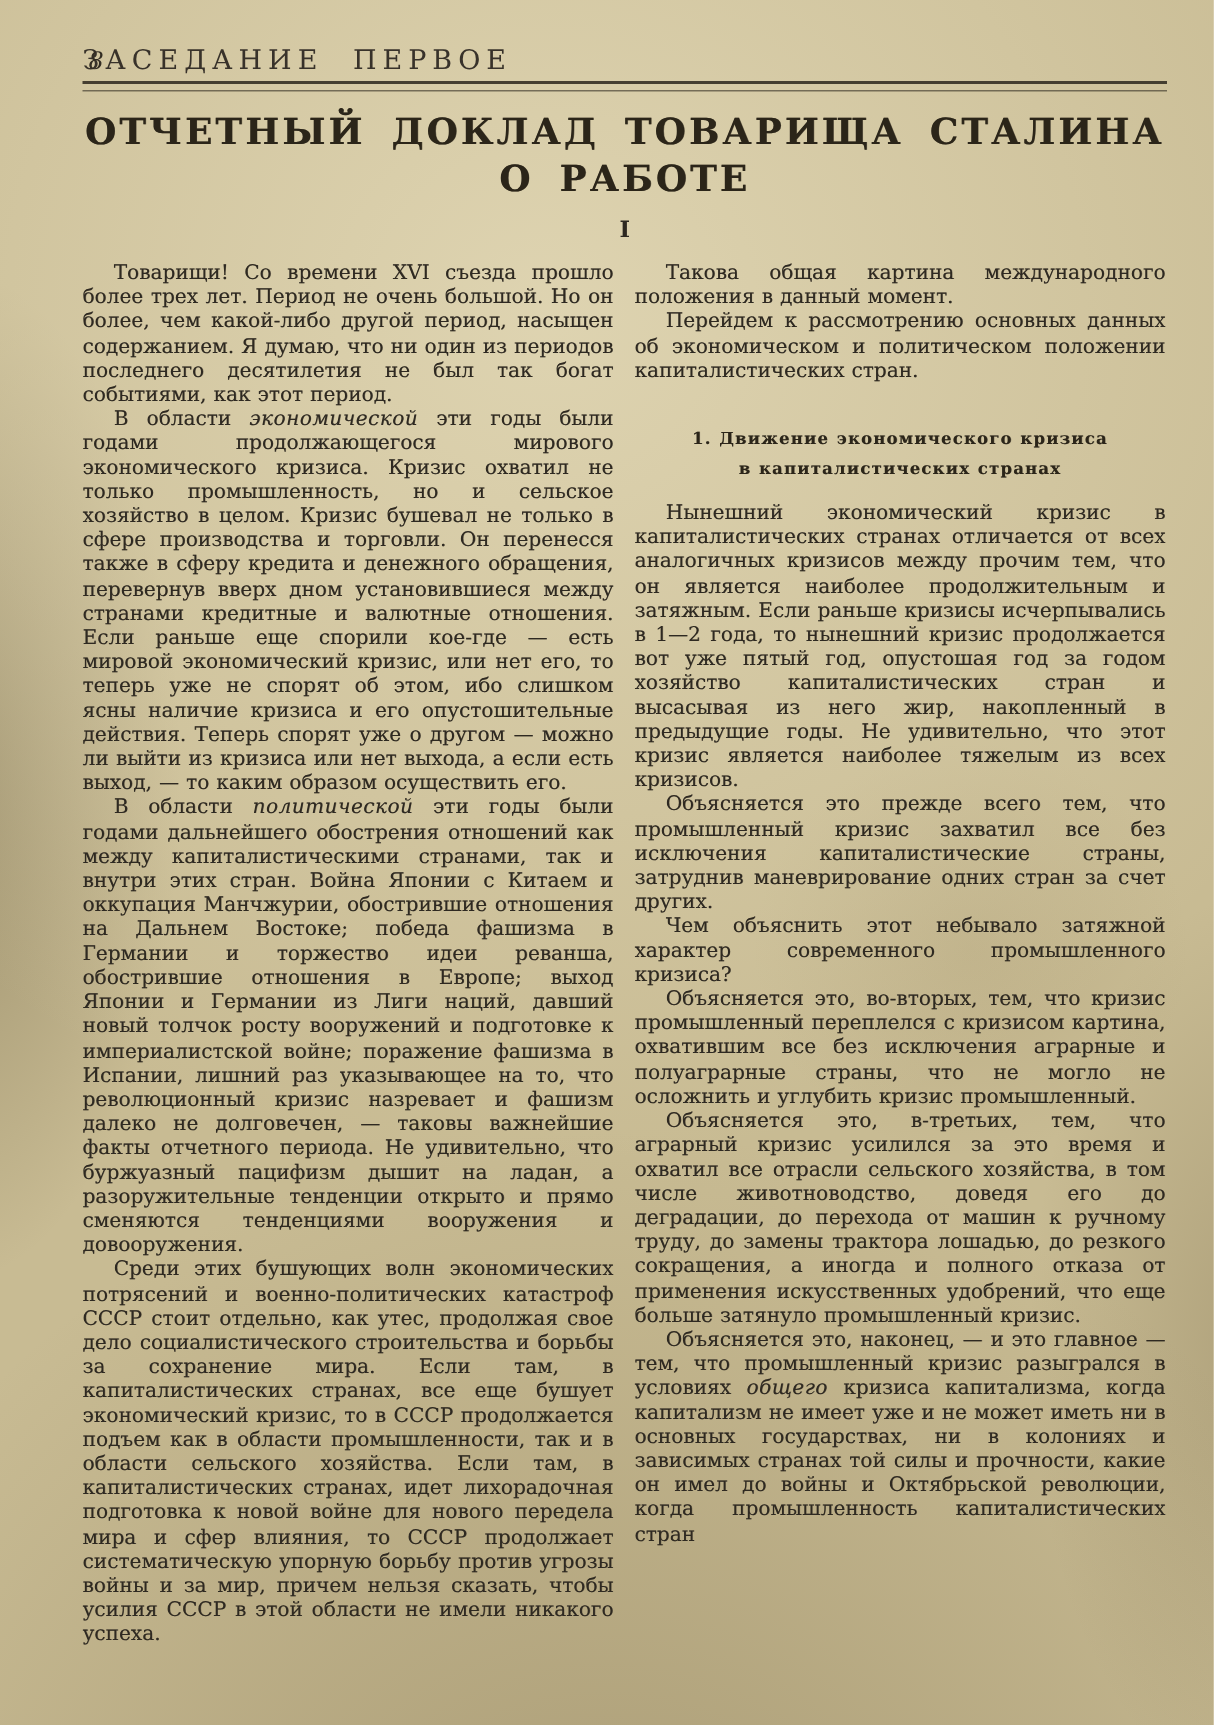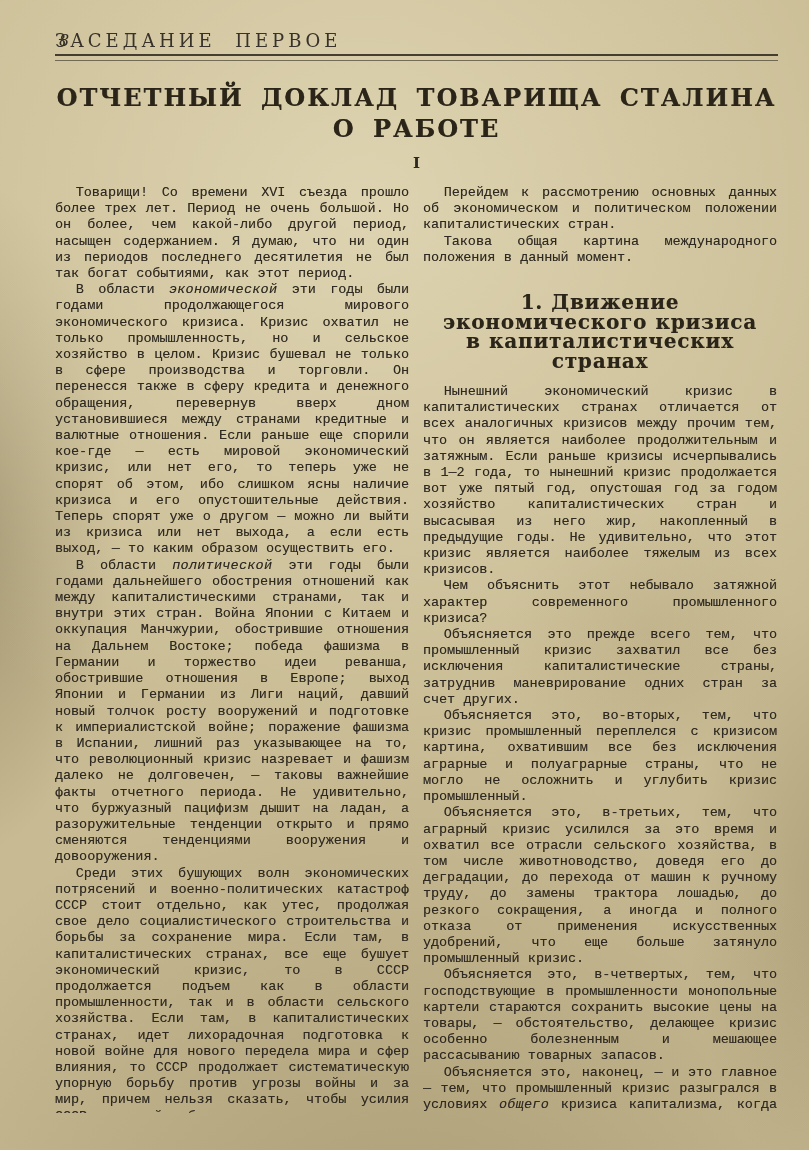--- a/index.html
+++ b/index.html
@@ -27,45 +27,45 @@
   .running-head {
     text-align:left; font-size:18px;
     letter-spacing:4px; word-spacing:10px; color:#38322a;
   }
   .rule {
     margin-top:3px; height:4px;
     border-top:2px solid rgba(50,44,33,0.88);
     border-bottom:1px solid rgba(50,44,33,0.60);
   }
   .title {
-    margin:21px 0 0; text-align:center;
+    margin:11px 0 0; text-align:center;
     font-size:24px; font-weight:bold; line-height:31px;
     letter-spacing:2px; word-spacing:7px; color:#2b2519;
     text-shadow:0.3px 0.3px 0.4px rgba(43,37,25,0.55);
   }
   .numeral { margin-top:10px; text-align:center; font-weight:bold; font-size:15px; }
   .subtitle {
     margin:5px 0 0; text-align:center;
     font-size:17.5px; font-weight:bold; line-height:22px;
     letter-spacing:0.6px; word-spacing:2px; color:#2b2519;
     text-shadow:0.3px 0.3px 0.3px rgba(43,37,25,0.5);
   }
   .columns { display:flex; gap:14px; margin-top:13px; }
   .col {
     width:354px; height:928px; overflow:hidden;
     text-align:justify; font-size:13.4px; line-height:16.2px;
     hyphens:auto; -webkit-hyphens:auto; word-spacing:0.4px;
     color:#2e2921;
     text-shadow:0.25px 0.25px 0.3px rgba(46,41,33,0.45);
   }
-  .body-p { margin:0; text-indent:1.55em;font-family:Liberation Mono, monospace; }
+  .body-p { margin:0; text-indent:1.55em; }
   .body-p i { letter-spacing:0.3px; }
   .col-heading {
     margin:27px 6px 13px; text-indent:0; text-align:center;
-    font-weight:bold; font-size:20px; line-height:19.5px;
+    font-weight:bold; font-size:11px; line-height:19.5px;
     letter-spacing:0.8px; color:#2b2519;
   }
 </style>
 </head>
 <body>
 
 <div class="page">
   <div class="content">
 
     <div class="hdr">
@@ -80,27 +80,26 @@
 
 
     <div class="columns">
       <div class="col">
           <p class="body-p"><span>Товарищи! Со времени XVI съезда прошло более трех лет. Период не очень большой. Но он более, чем какой-либо другой период, насыщен содержанием. Я думаю, что ни один из периодов последнего десятилетия не был так богат событиями, как этот период.</span></p>
           <p class="body-p"><span>В области </span><i>экономической</i><span> эти годы были годами продолжающегося мирового экономического кризиса. Кризис охватил не только промышленность, но и сельское хозяйство в целом. Кризис бушевал не только в сфере производства и торговли. Он перенесся также в сферу кредита и денежного обращения, перевернув вверх дном установившиеся между странами кредитные и валютные отношения. Если раньше еще спорили кое-где — есть мировой экономический кризис, или нет его, то теперь уже не спорят об этом, ибо слишком ясны наличие кризиса и его опустошительные действия. Теперь спорят уже о другом — можно ли выйти из кризиса или нет выхода, а если есть выход, — то каким образом осуществить его.</span></p>
           <p class="body-p"><span>В области </span><i>политической</i><span> эти годы были годами дальнейшего обострения отношений как между капиталистическими странами, так и внутри этих стран. Война Японии с Китаем и оккупация Манчжурии, обострившие отношения на Дальнем Востоке; победа фашизма в Германии и торжество идеи реванша, обострившие отношения в Европе; выход Японии и Германии из Лиги наций, давший новый толчок росту вооружений и подготовке к империалистской войне; поражение фашизма в Испании, лишний раз указывающее на то, что революционный кризис назревает и фашизм далеко не долговечен, — таковы важнейшие факты отчетного периода. Не удивительно, что буржуазный пацифизм дышит на ладан, а разоружительные тенденции открыто и прямо сменяются тенденциями вооружения и довооружения.</span></p>
           <p class="body-p"><span>Среди этих бушующих волн экономических потрясений и военно-политических катастроф СССР стоит отдельно, как утес, продолжая свое дело социалистического строительства и борьбы за сохранение мира. Если там, в капиталистических странах, все еще бушует экономический кризис, то в СССР продолжается подъем как в области промышленности, так и в области сельского хозяйства. Если там, в капиталистических странах, идет лихорадочная подготовка к новой войне для нового передела мира и сфер влияния, то СССР продолжает систематическую упорную борьбу против угрозы войны и за мир, причем нельзя сказать, чтобы усилия СССР в этой области не имели никакого успеха.</span></p>
         </div>
       <div class="col">
+          <p class="body-p"><span>Такова общая картина международного положения в данный момент.</span></p>
           <p class="body-p"><span>Перейдем к рассмотрению основных данных об экономическом и политическом положении капиталистических стран.</span></p>
-          <p class="body-p"><span>Такова общая картина международного положения в данный момент.</span></p>
           <div class="col-heading">1. Движение экономического кризиса<br>в капиталистических странах</div>
           <p class="body-p"><span>Нынешний экономический кризис в капиталистических странах отличается от всех аналогичных кризисов между прочим тем, что он является наиболее продолжительным и затяжным. Если раньше кризисы исчерпывались в 1—2 года, то нынешний кризис продолжается вот уже пятый год, опустошая год за годом хозяйство капиталистических стран и высасывая из него жир, накопленный в предыдущие годы. Не удивительно, что этот кризис является наиболее тяжелым из всех кризисов.</span></p>
+          <p class="body-p"><span>Объясняется это прежде всего тем, что промышленный кризис захватил все без исключения капиталистические страны, затруднив маневрирование одних стран за счет других.</span></p>
           <p class="body-p"><span>Чем объяснить этот небывало затяжной характер современного промышленного кризиса?</span></p>
-          <p class="body-p"><span>Объясняется это прежде всего тем, что промышленный кризис захватил все без исключения капиталистические страны, затруднив маневрирование одних стран за счет других.</span></p>
           <p class="body-p"><span>Объясняется это, во-вторых, тем, что кризис промышленный переплелся с кризисом картина, охватившим все без исключения аграрные и полуаграрные страны, что не могло не осложнить и углубить кризис промышленный.</span></p>
           <p class="body-p"><span>Объясняется это, в-третьих, тем, что аграрный кризис усилился за это время и охватил все отрасли сельского хозяйства, в том числе животноводство, доведя его до деградации, до перехода от машин к ручному труду, до замены трактора лошадью, до резкого сокращения, а иногда и полного отказа от применения искусственных удобрений, что еще больше затянуло промышленный кризис.</span></p>
-          <p class="body-p"><span>Объясняется это, в-четвертых, тем, что господствующие в промышленности монопольные картели стараются сохранить высокие цены на товары, — обстоятельство, делающее кризис особенно болезненным и мешающее рассасыванию товарных запасов.</span></p>
           <p class="body-p"><span>Объясняется это, наконец, — и это главное — тем, что промышленный кризис разыгрался в условиях </span><i>общего</i><span> кризиса капитализма, когда капитализм не имеет уже и не может иметь ни в основных государствах, ни в колониях и зависимых странах той силы и прочности, какие он имел до войны и Октябрьской революции, когда промышленность капиталистических стран</span></p>
         </div>
     </div>
 
   </div>
 </div>
 
 </body></html>

